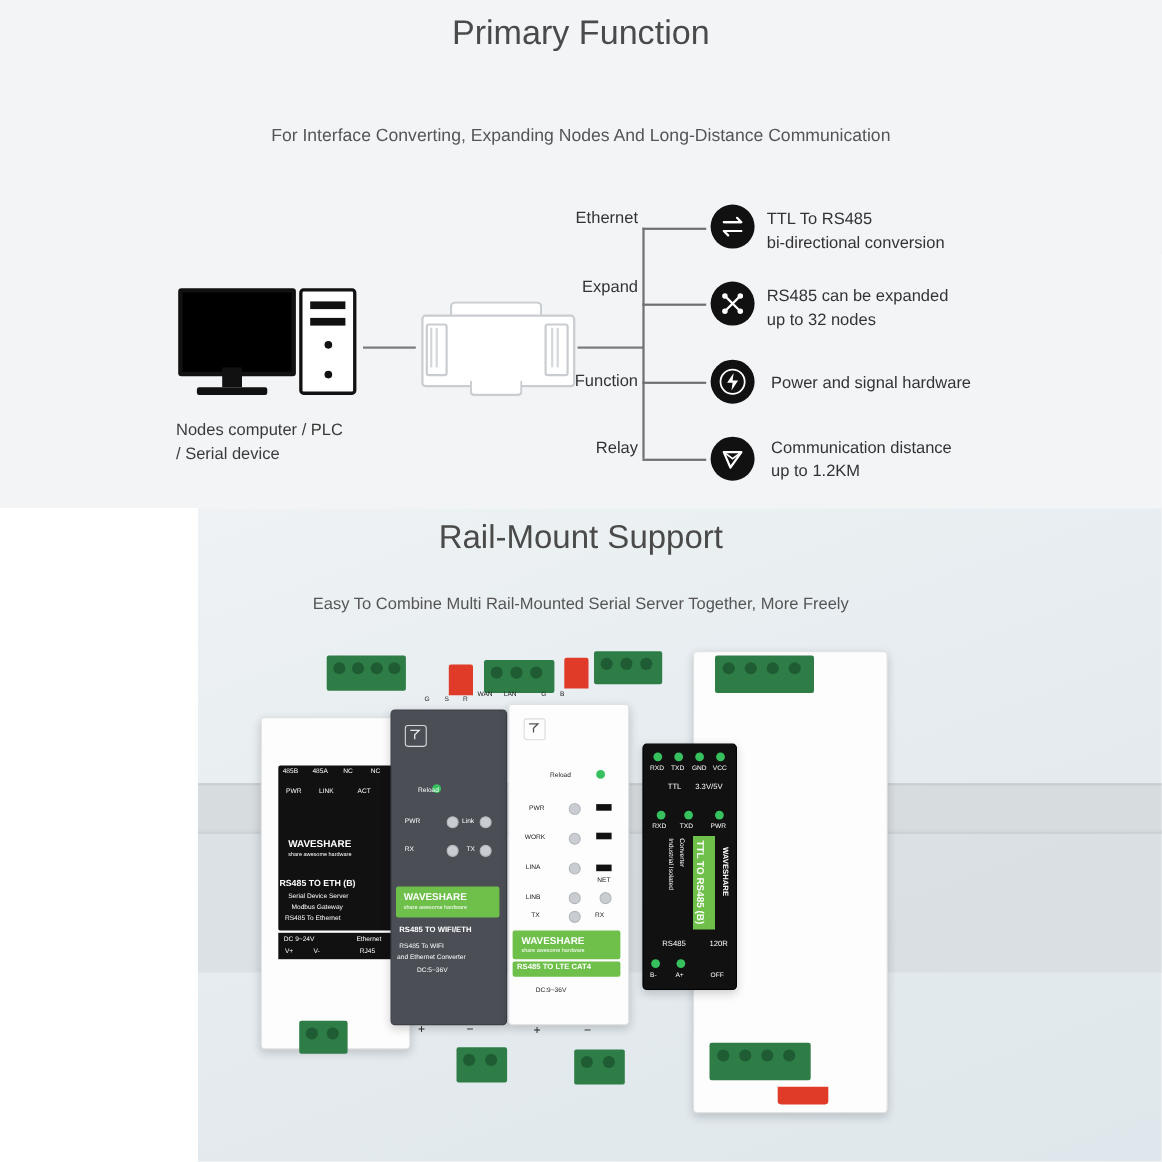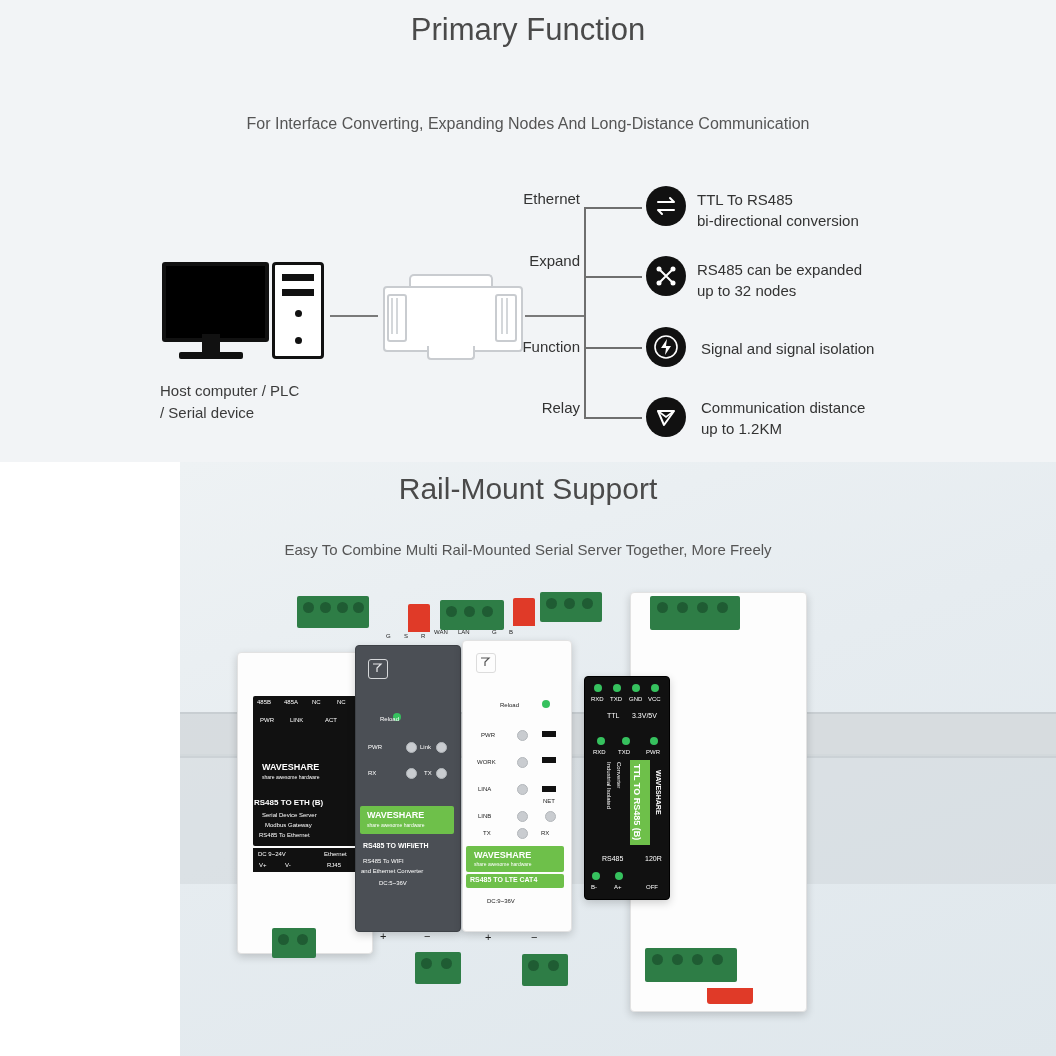--- a/index.html
+++ b/index.html
@@ -81,21 +81,21 @@
   <div class="mon"></div>
   <div class="mon-neck"></div>
   <div class="mon-base"></div>
   <div class="tower"></div>
   <div class="tower-bar"></div>
   <div class="tower-bar2"></div>
   <div class="tower-dot" style="top:310px"></div>
   <div class="tower-dot" style="top:337px"></div>
 
   <div class="hostlabel">
-    <span>Host computer / PLC</span><br>
+    <span>Nodes computer / PLC</span><br>
     <span>/ Serial device</span>
   </div>
 
   <div class="wire1"></div>
   <div class="wire2"></div>
 
   <div class="module">
     <div class="mod-top"></div>
     <div class="mod-body"></div>
     <div class="mod-bot"></div>
@@ -142,21 +142,21 @@
   </div>
 
   <div class="bl" style="left:510px;top:338px;">Function</div>
   <div class="circ" style="left:646px;top:327px;">
     <svg width="40" height="40" viewBox="0 0 40 40">
         <circle cx="20" cy="20" r="11" stroke="#fff" stroke-width="1.6" fill="none"></circle>
         <path d="M21 12 L15 21 h5 l-1 7 6 -9 h-5 z" fill="#fff"></path>
       </svg>
   </div>
   <div class="desc" style="left:701px;top:338px;">
-    <span>Signal and signal isolation</span>
+    <span>Power and signal hardware</span>
   </div>
 
   <div class="bl" style="left:510px;top:399px;">Relay</div>
   <div class="circ" style="left:646px;top:397px;">
     <svg width="40" height="40" viewBox="0 0 40 40">
         <path d="M12 14 L28 14 L18 28 Z" fill="none" stroke="#fff" stroke-width="2" stroke-linejoin="round"></path>
         <path d="M12 14 L20 20 L28 14" fill="none" stroke="#fff" stroke-width="1.6"></path>
       </svg>
   </div>
   <div class="desc" style="left:701px;top:397px;">

